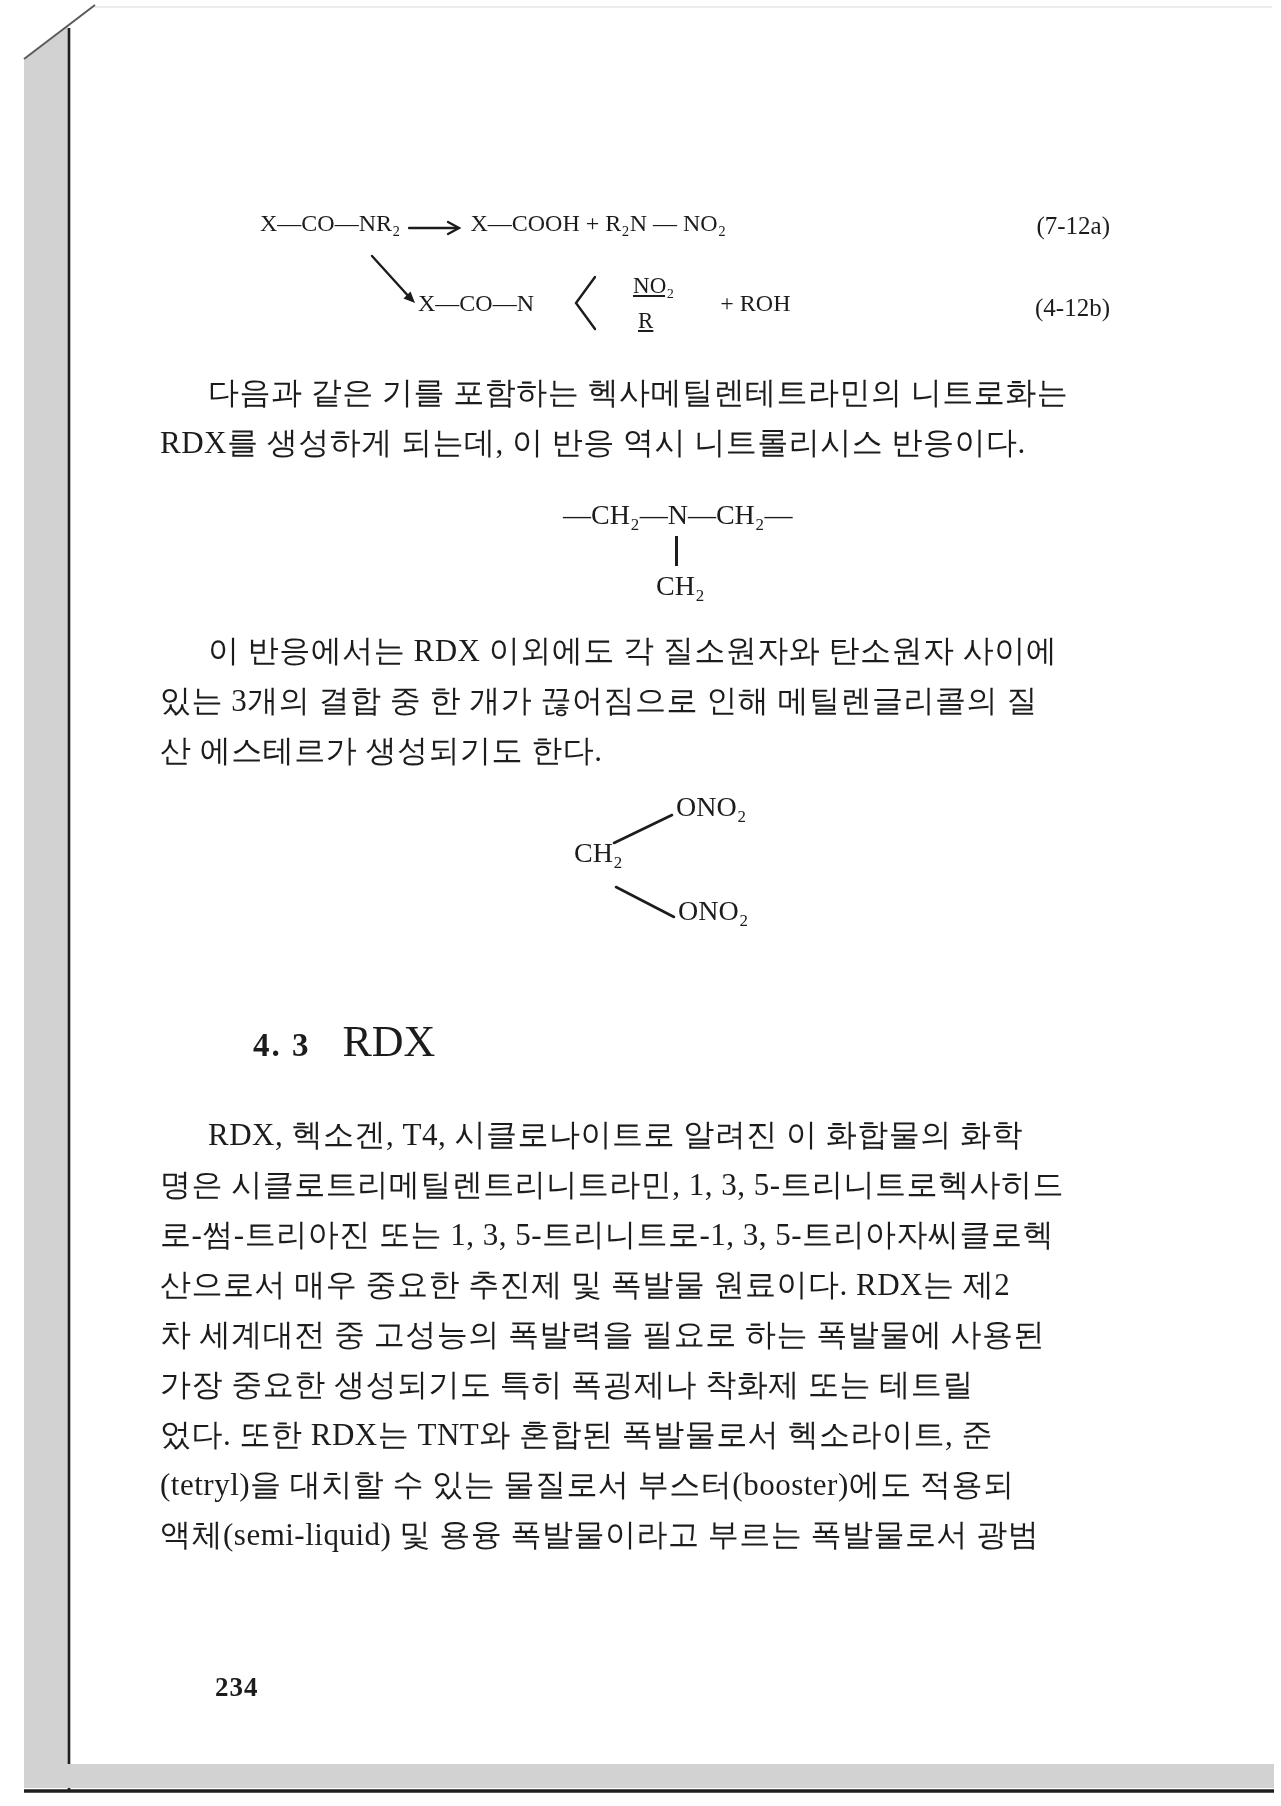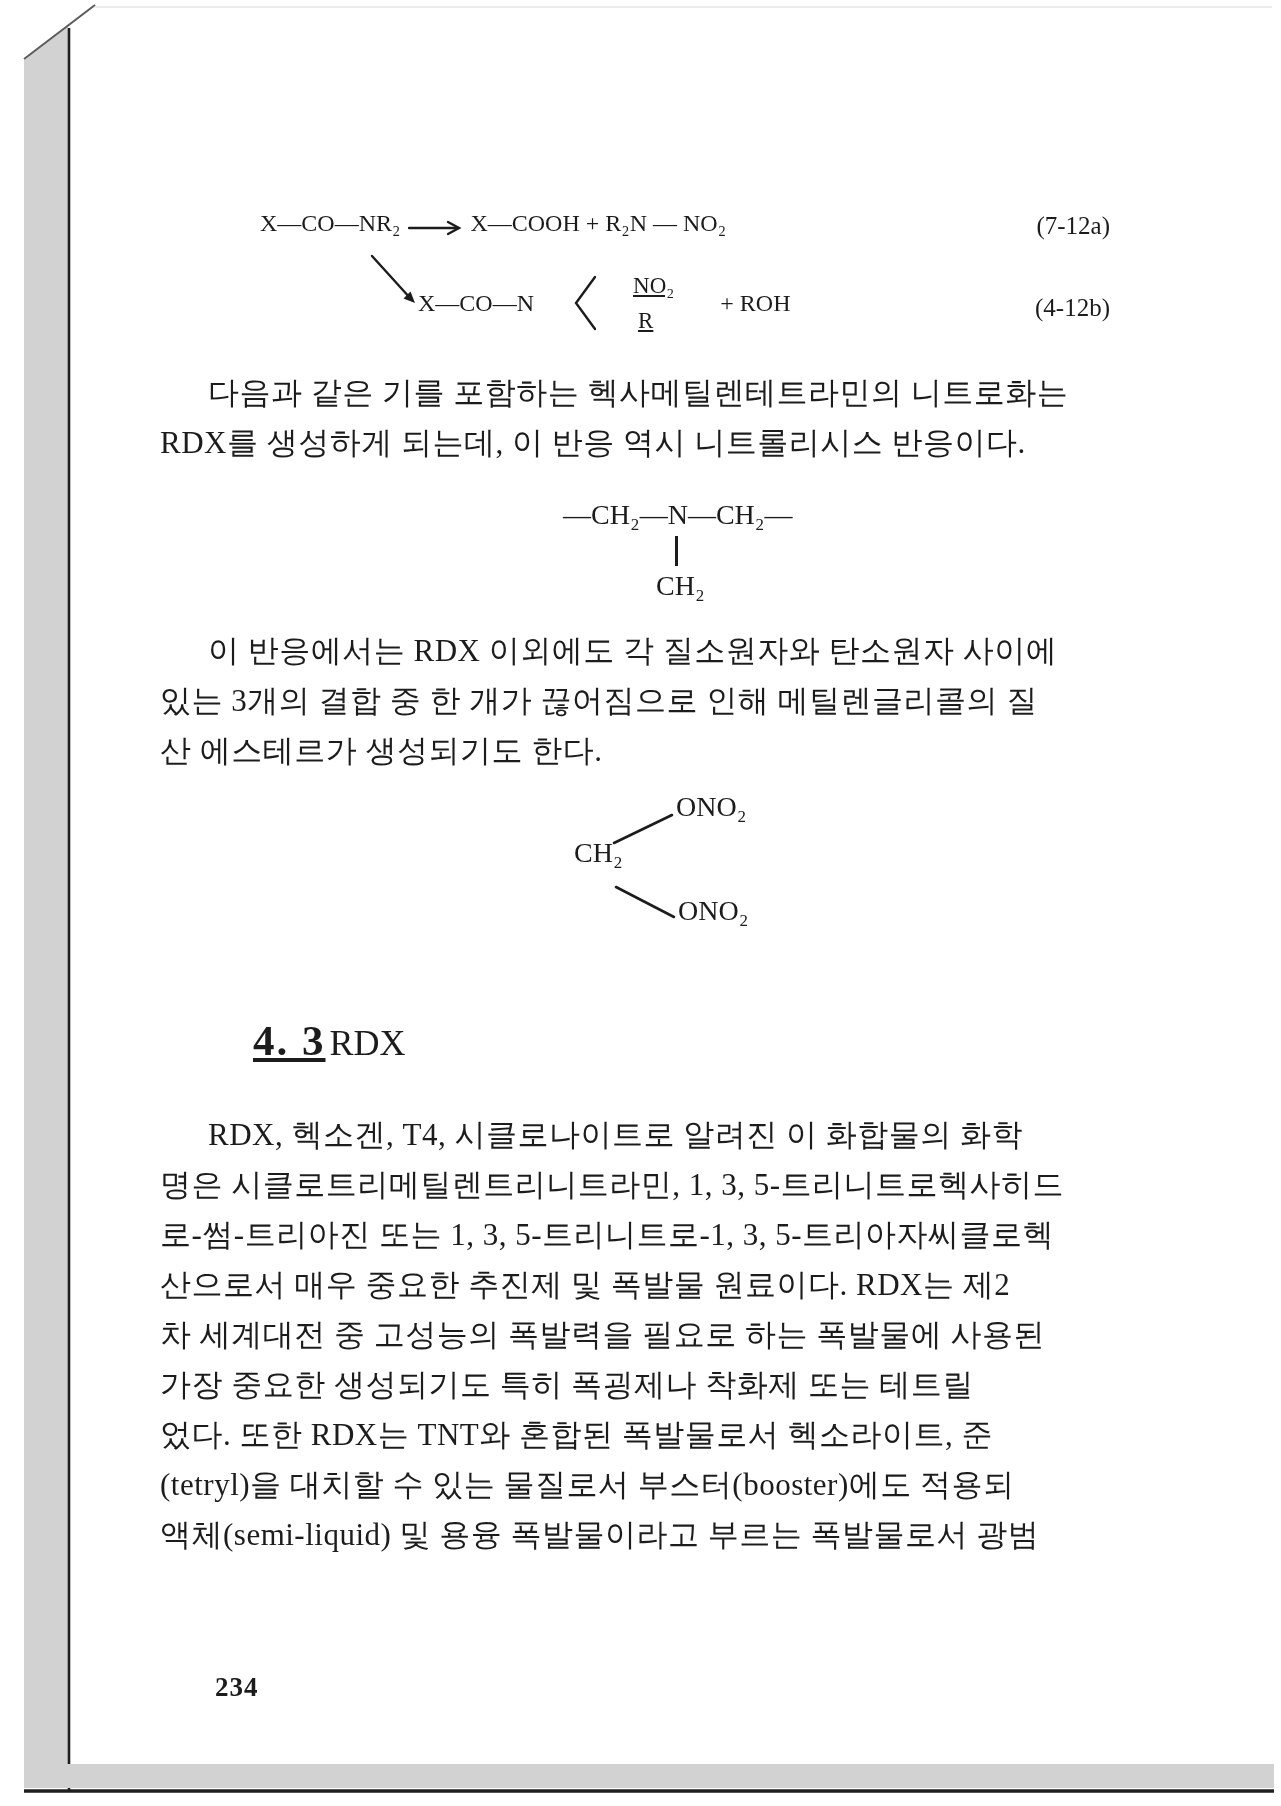--- a/index.html
+++ b/index.html
@@ -50,22 +50,22 @@
   
   .structure2 { position:absolute; left:560px; top:793px; width:250px; height:160px; font-size:28px; }
   .structure2 .bond-svg { position:absolute; left:0; top:0; }
   .structure2 .bond-svg line { stroke:#1c1c1c; stroke-width:2.6; stroke-linecap:round; }
   .s2-c { position:absolute; left:14px; top:44px; }
   .s2-t { position:absolute; left:116px; top:-2px; }
   .s2-b { position:absolute; left:118px; top:102px; }
 
   
   .heading { position:absolute; left:253px; top:1016px; white-space:nowrap; }
-  .heading .num { font-weight:bold; font-size:43px; letter-spacing:2px;text-decoration:underline; }
-  .heading .ttl { font-size:36px; }
+  .heading .num { font-weight:bold; font-size:33px; letter-spacing:2px; }
+  .heading .ttl { font-size:44px; margin-left:28px; }
 
   
   .pagenum { position:absolute; left:215px; top:1672px; font-size:27px; font-weight:bold; letter-spacing:1px; }
 </style>
 </head>
 <body>
 
 <svg class="frame-svg" width="1281" height="1806" viewBox="0 0 1281 1806">
 
   <polygon points="95,6 24,60 24,1788 68,1788 68,26.5" fill="#d2d2d2"></polygon>

